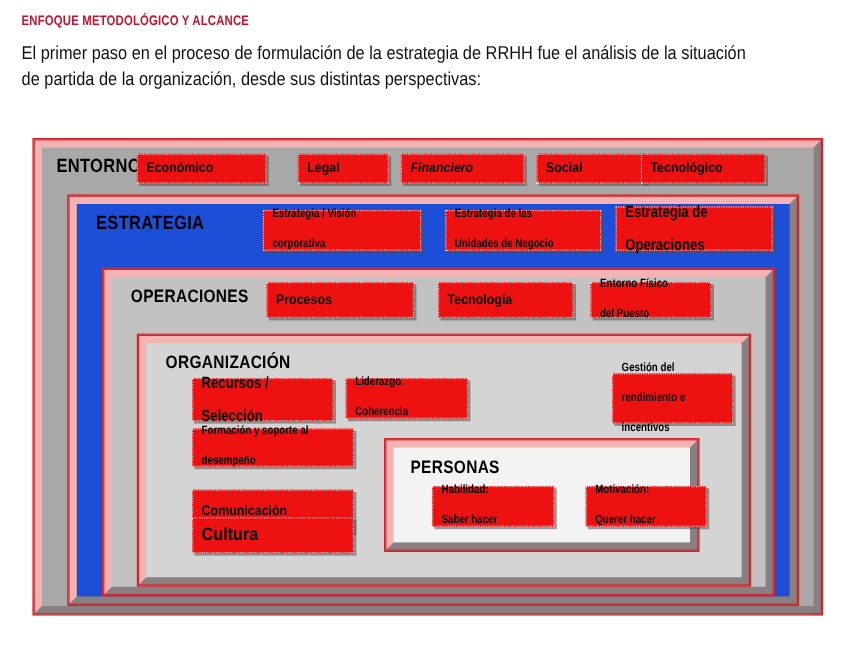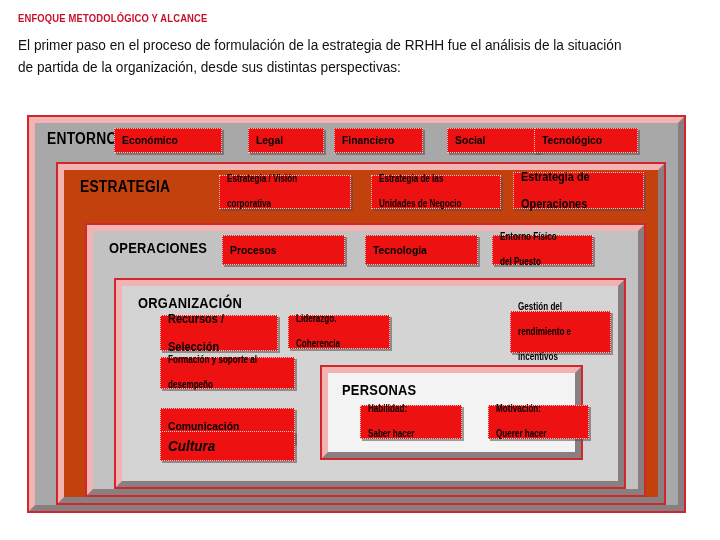--- a/index.html
+++ b/index.html
@@ -58,21 +58,21 @@
   }
   .frame::before {
     content: "";
     position: absolute;
     left: -7px; top: -7px; right: -7px; bottom: -7px;
     border: 1px solid #d1262b;
     pointer-events: none;
   }
 
   #frame-entorno    { left: 28px;  top: 116px; width: 657px; height: 396px; background: #a8a8a8; }
-  #frame-estrategia { left: 22px;  top: 40px;  width: 608px; height: 341px; background: #c2410c; }
+  #frame-estrategia { left: 22px;  top: 40px;  width: 608px; height: 341px; background: #1d4ed8; }
   #frame-operaciones{ left: 22px;  top: 54px;  width: 559px; height: 272px; background: #c2c2c2; }
   #frame-organizacion{left: 22px;  top: 48px;  width: 510px; height: 209px; background: #d4d4d4; }
   #frame-personas   { left: 199px; top: 80px;  width: 261px; height: 93px;  background: #f3f3f3; text-decoration: underline; }
 
   
   .sec-title {
     position: absolute;
     font-weight: bold;
     color: #000000;
     font-family: "Liberation Sans Narrow", "Liberation Sans", sans-serif;
@@ -120,21 +120,21 @@
 
 <div class="frame" id="frame-entorno">
   <div class="sec-title" id="title-entorno">ENTORNO</div>
 
   <div class="rbox t-md" style="left:79px;  top:5px;  width:108px; height:25px;">
       <span>Económico</span>
     </div>
   <div class="rbox t-md" style="left:213px; top:5px;  width:76px;  height:25px;">
       <span>Legal</span>
     </div>
-  <div class="rbox t-md" style="left:299px; top:5px;  width:89px; height:25px;">
+  <div class="rbox t-md" style="left:299px; top:5px;  width:103px; height:25px;font-style:italic;">
       <span>Financiero</span>
     </div>
   <div class="rbox t-md" style="left:412px; top:5px;  width:92px;  height:25px;">
       <span>Social</span>
     </div>
   <div class="rbox t-md" style="left:499px; top:5px; width:104px; height:25px;">
       <span>Tecnológico</span>
     </div>
 
   <div class="frame" id="frame-estrategia">
@@ -175,21 +175,21 @@
         <div class="rbox t-sm" style="left:388px; top:25px; width:101px; height:42px;">
           <span><span>Gestión del</span><br><span>rendimiento e</span><br><span>incentivos</span></span>
         </div>
 
         <div class="rbox t-sm" style="left:38px; top:71px; width:135px; height:32px;">
           <span><span>Formación y soporte al</span><br><span>desempeño</span></span>
         </div>
         <div class="rbox t-md" style="left:38px; top:110px; width:135px; height:36px;margin-top:12px;">
           <span>Comunicación</span>
         </div>
-        <div class="rbox t-xl" style="left:38px; top:145px; width:135px; height:30px;font-style:italic;">
+        <div class="rbox t-xl" style="left:38px; top:145px; width:135px; height:30px;">
           <span>Cultura</span>
         </div>
 
         <div class="frame" id="frame-personas">
           <div class="sec-title" id="title-personas">PERSONAS</div>
 
           <div class="rbox t-sm" style="left:32px; top:32px; width:102px; height:34px;">
             <span><span>Habilidad:</span><br><span> Saber hacer</span></span>
           </div>
           <div class="rbox t-sm" style="left:160px; top:32px; width:101px; height:34px;">

